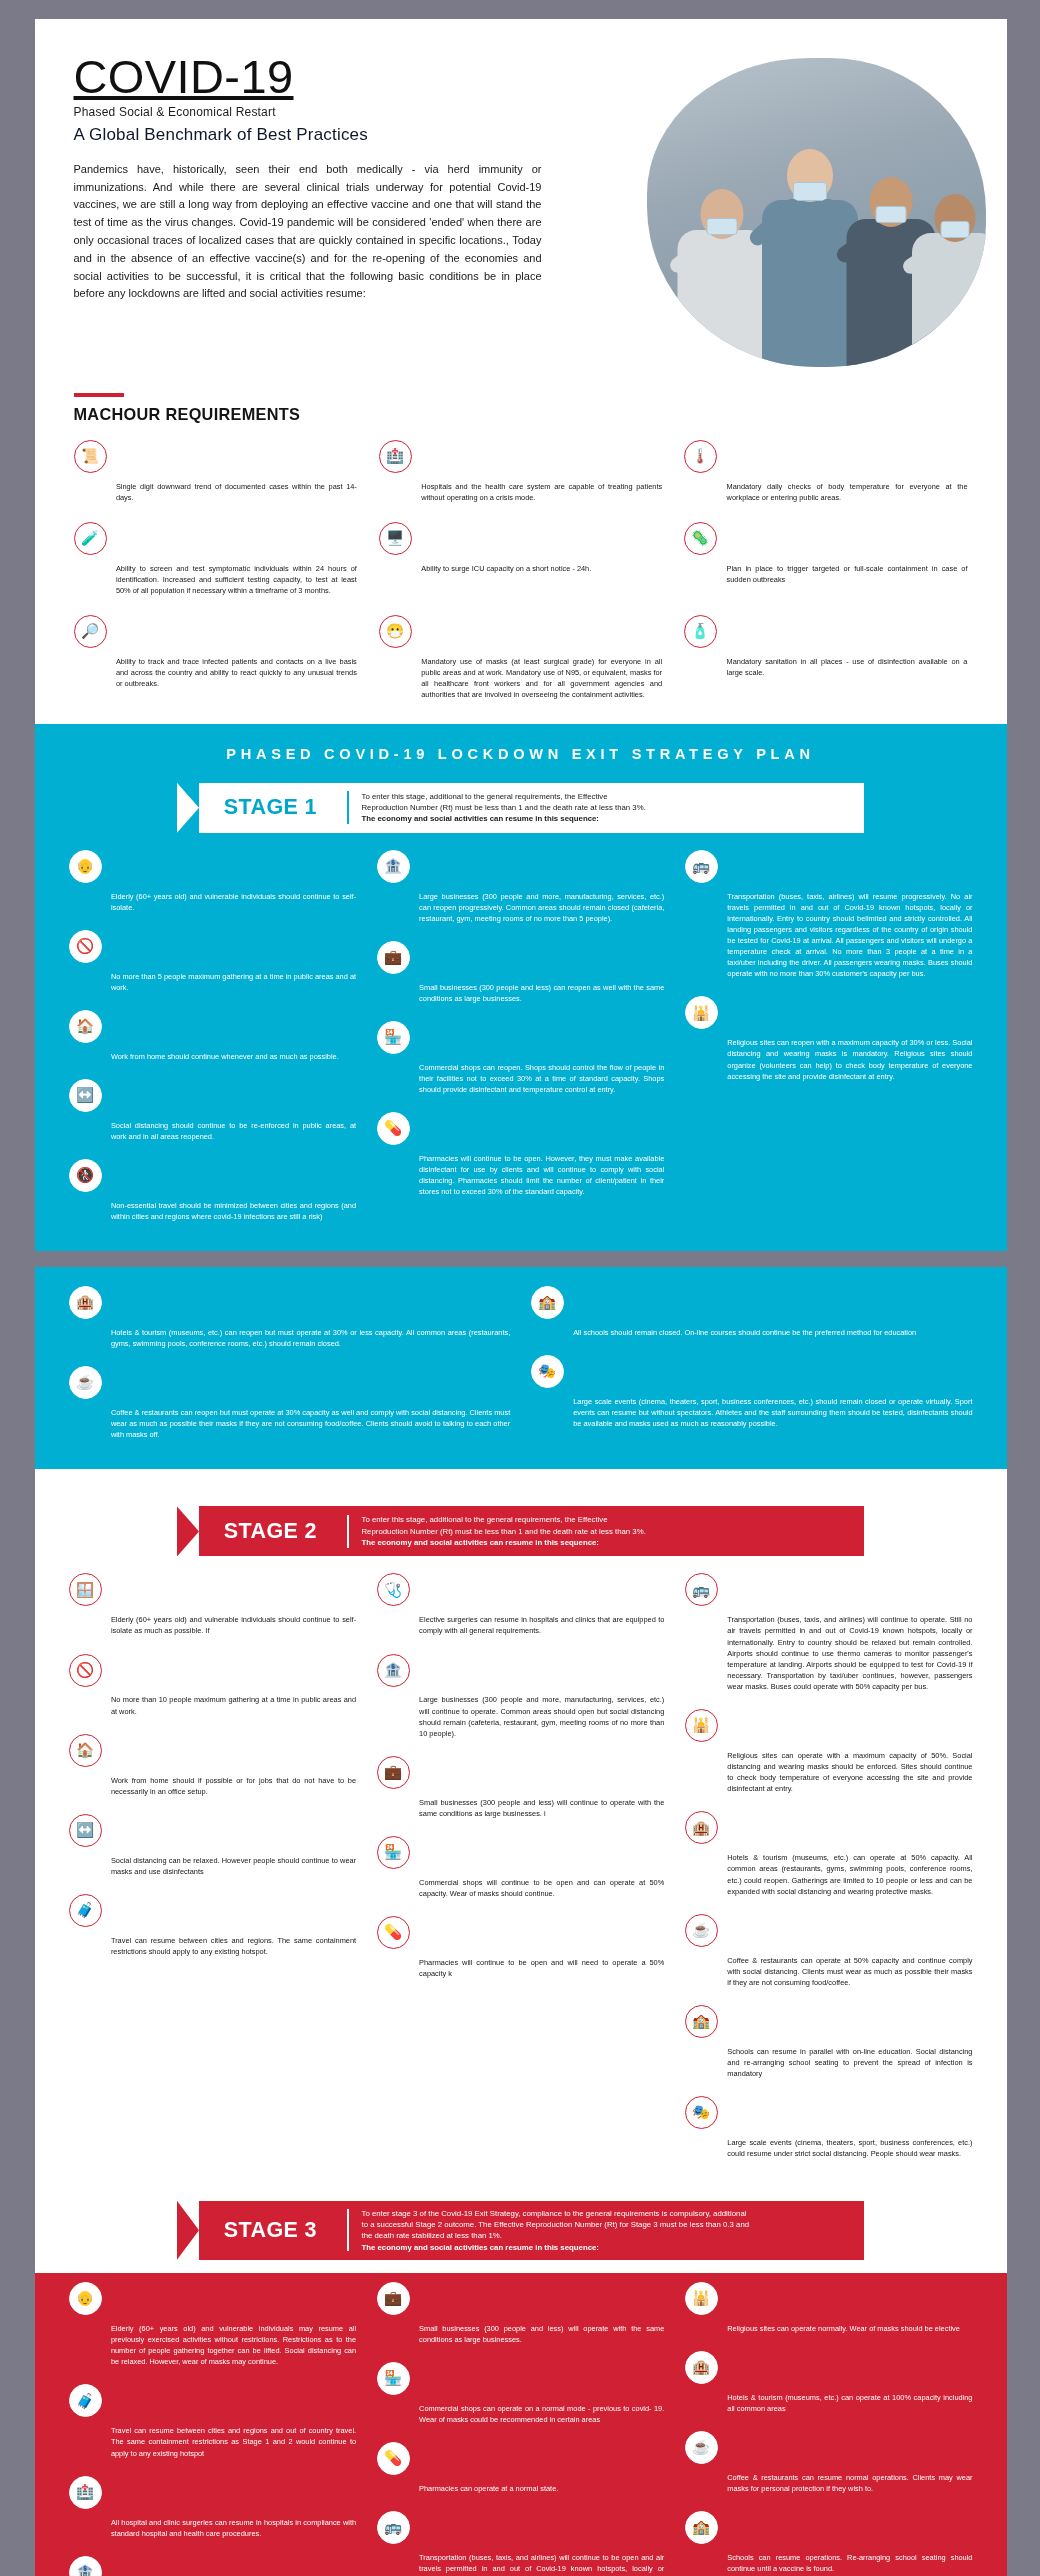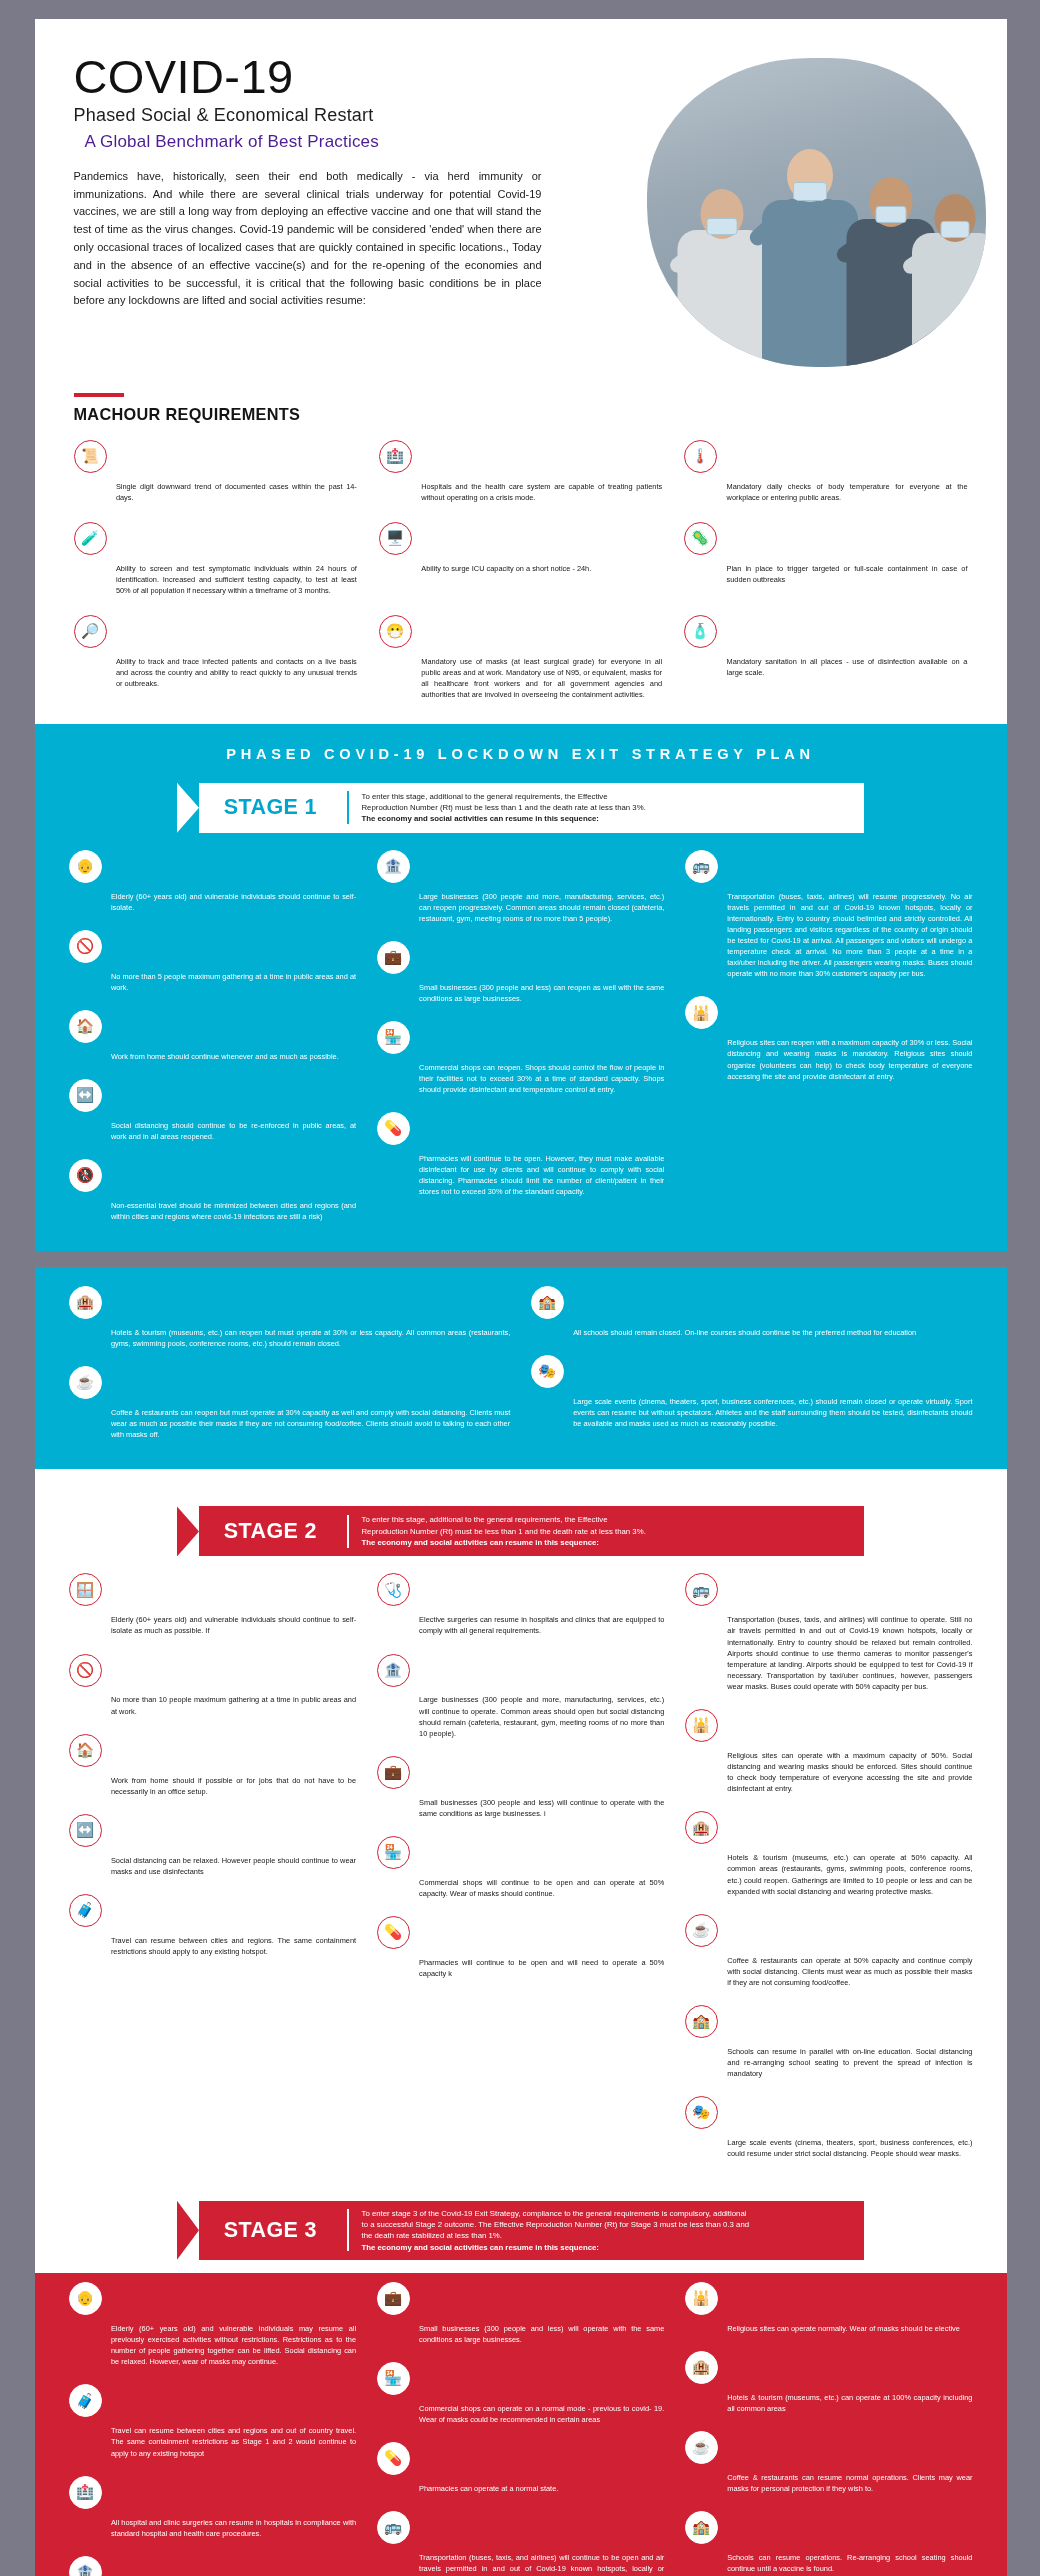--- a/index.html
+++ b/index.html
@@ -16,24 +16,24 @@
   .red   { background: #cf2034; }
 
   .sheet-top   { width: 972px; margin: 19px auto 0; background:#fff; padding: 0; }
   .gap         { height: 15.5px; background: #7a7a89; }
   .sheet-mid   { width: 972px; margin: 0 auto; }
 
   
   .hero { position: relative; padding: 34px 39px 0 39px; min-height: 369px; }
   .title {
     font-size: 47px; font-weight: 300; letter-spacing: 0.4px; color: #111;
-    line-height: 1.0; font-family: "Liberation Sans", sans-serif;
-  }
-  .subtitle { font-size: 18px; font-weight: 400; color: #1d1d1d; margin-top: 5.2px; letter-spacing: 0.2px;}
-  .tagline  { font-size: 17px; font-weight: 400; color: #4c1d95; margin-top: 6px; letter-spacing: 0.2px; margin-left: 11px;}
+    line-height: 1.0; font-family: "Liberation Sans", sans-serif; text-decoration: underline;
+  }
+  .subtitle { font-size: 12px; font-weight: 400; color: #1d1d1d; margin-top: 5.2px; letter-spacing: 0.2px;}
+  .tagline  { font-size: 17px; font-weight: 400; color: #0f172a; margin-top: 6px; letter-spacing: 0.2px;}
   .namebar {
     margin-top: 12px; width: 455px; height: 33px; background: #00b0d4;
     display:flex; align-items:center; justify-content:center;
     color:#fff; font-weight: 700; font-size: 17px; letter-spacing: 2.1px;
   }
   .intro {
     margin-top: 15.5px; width: 468px; font-size: 11px; line-height: 1.62;
     text-align: justify; color: #1a1a1a;
   }
 

